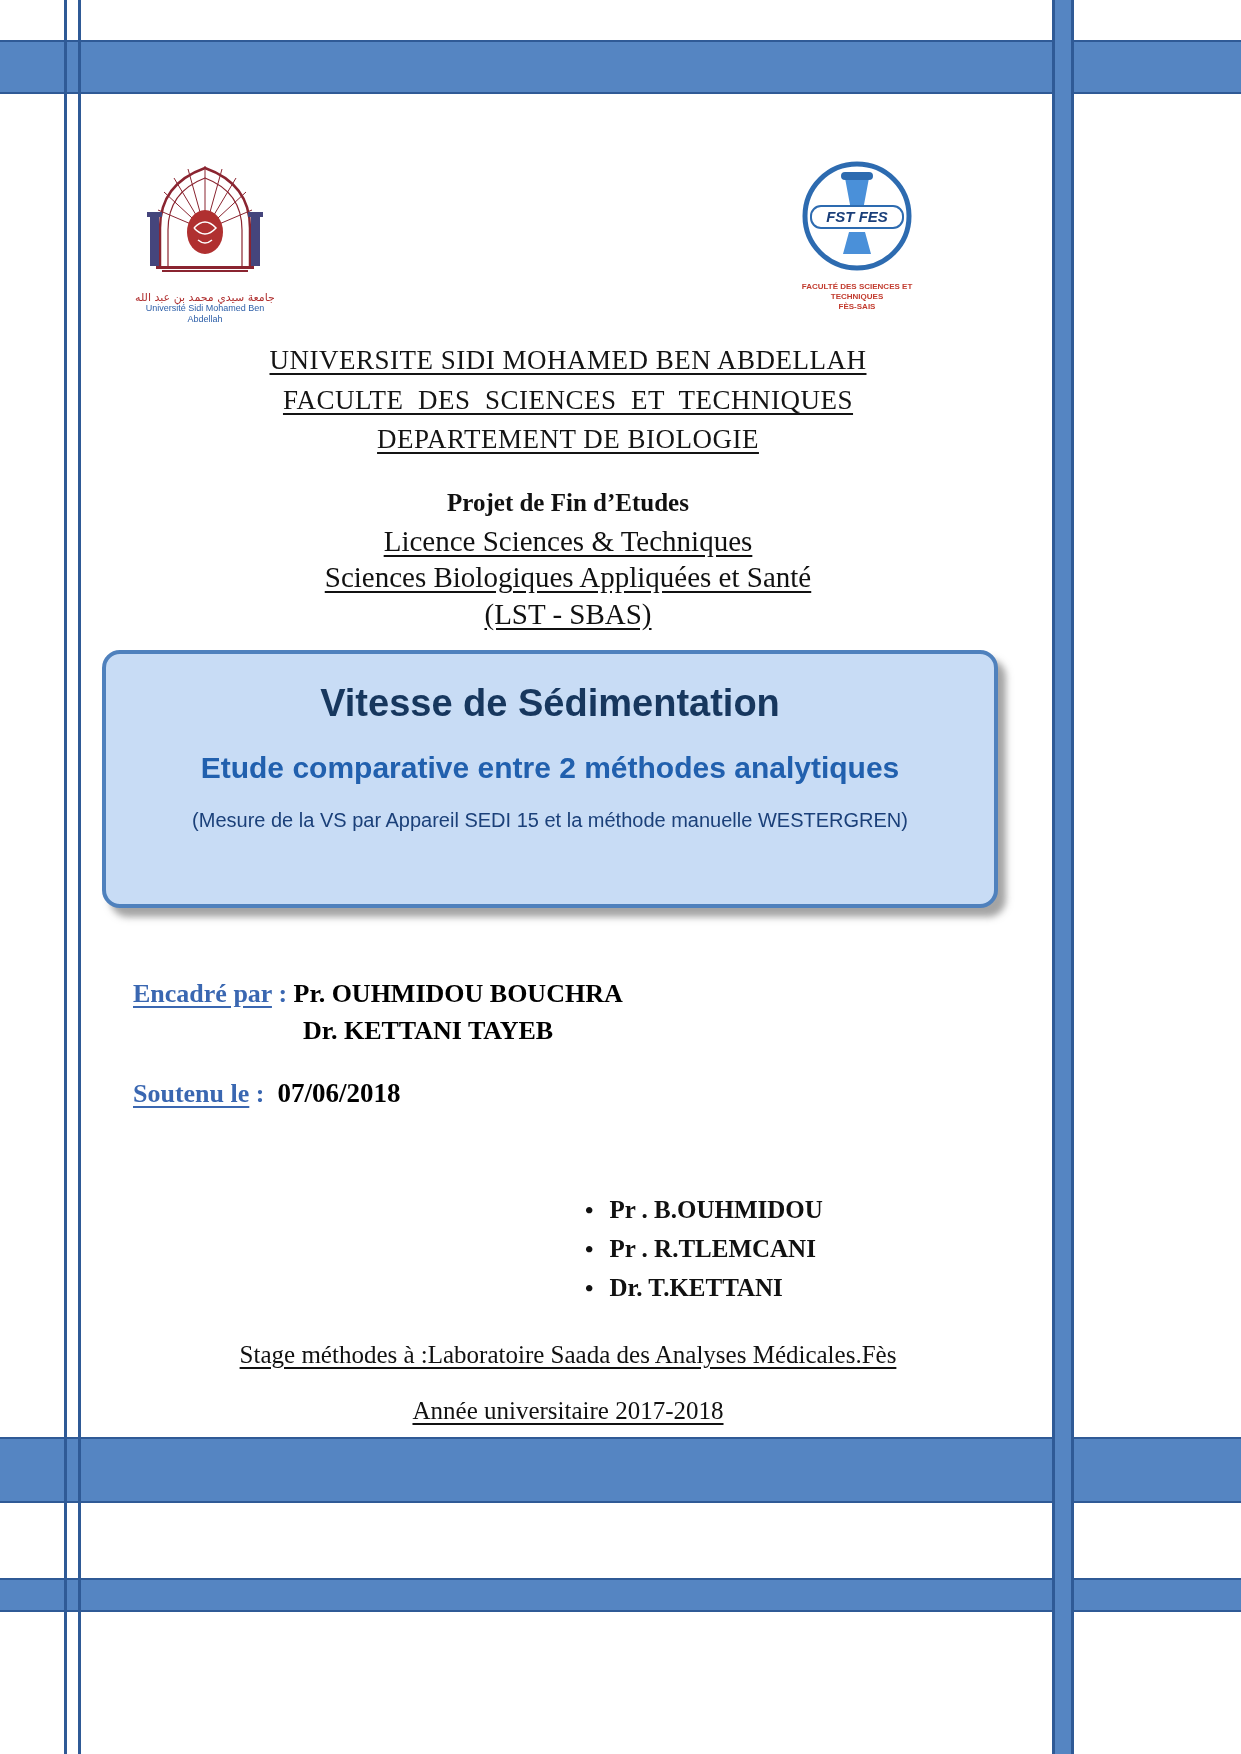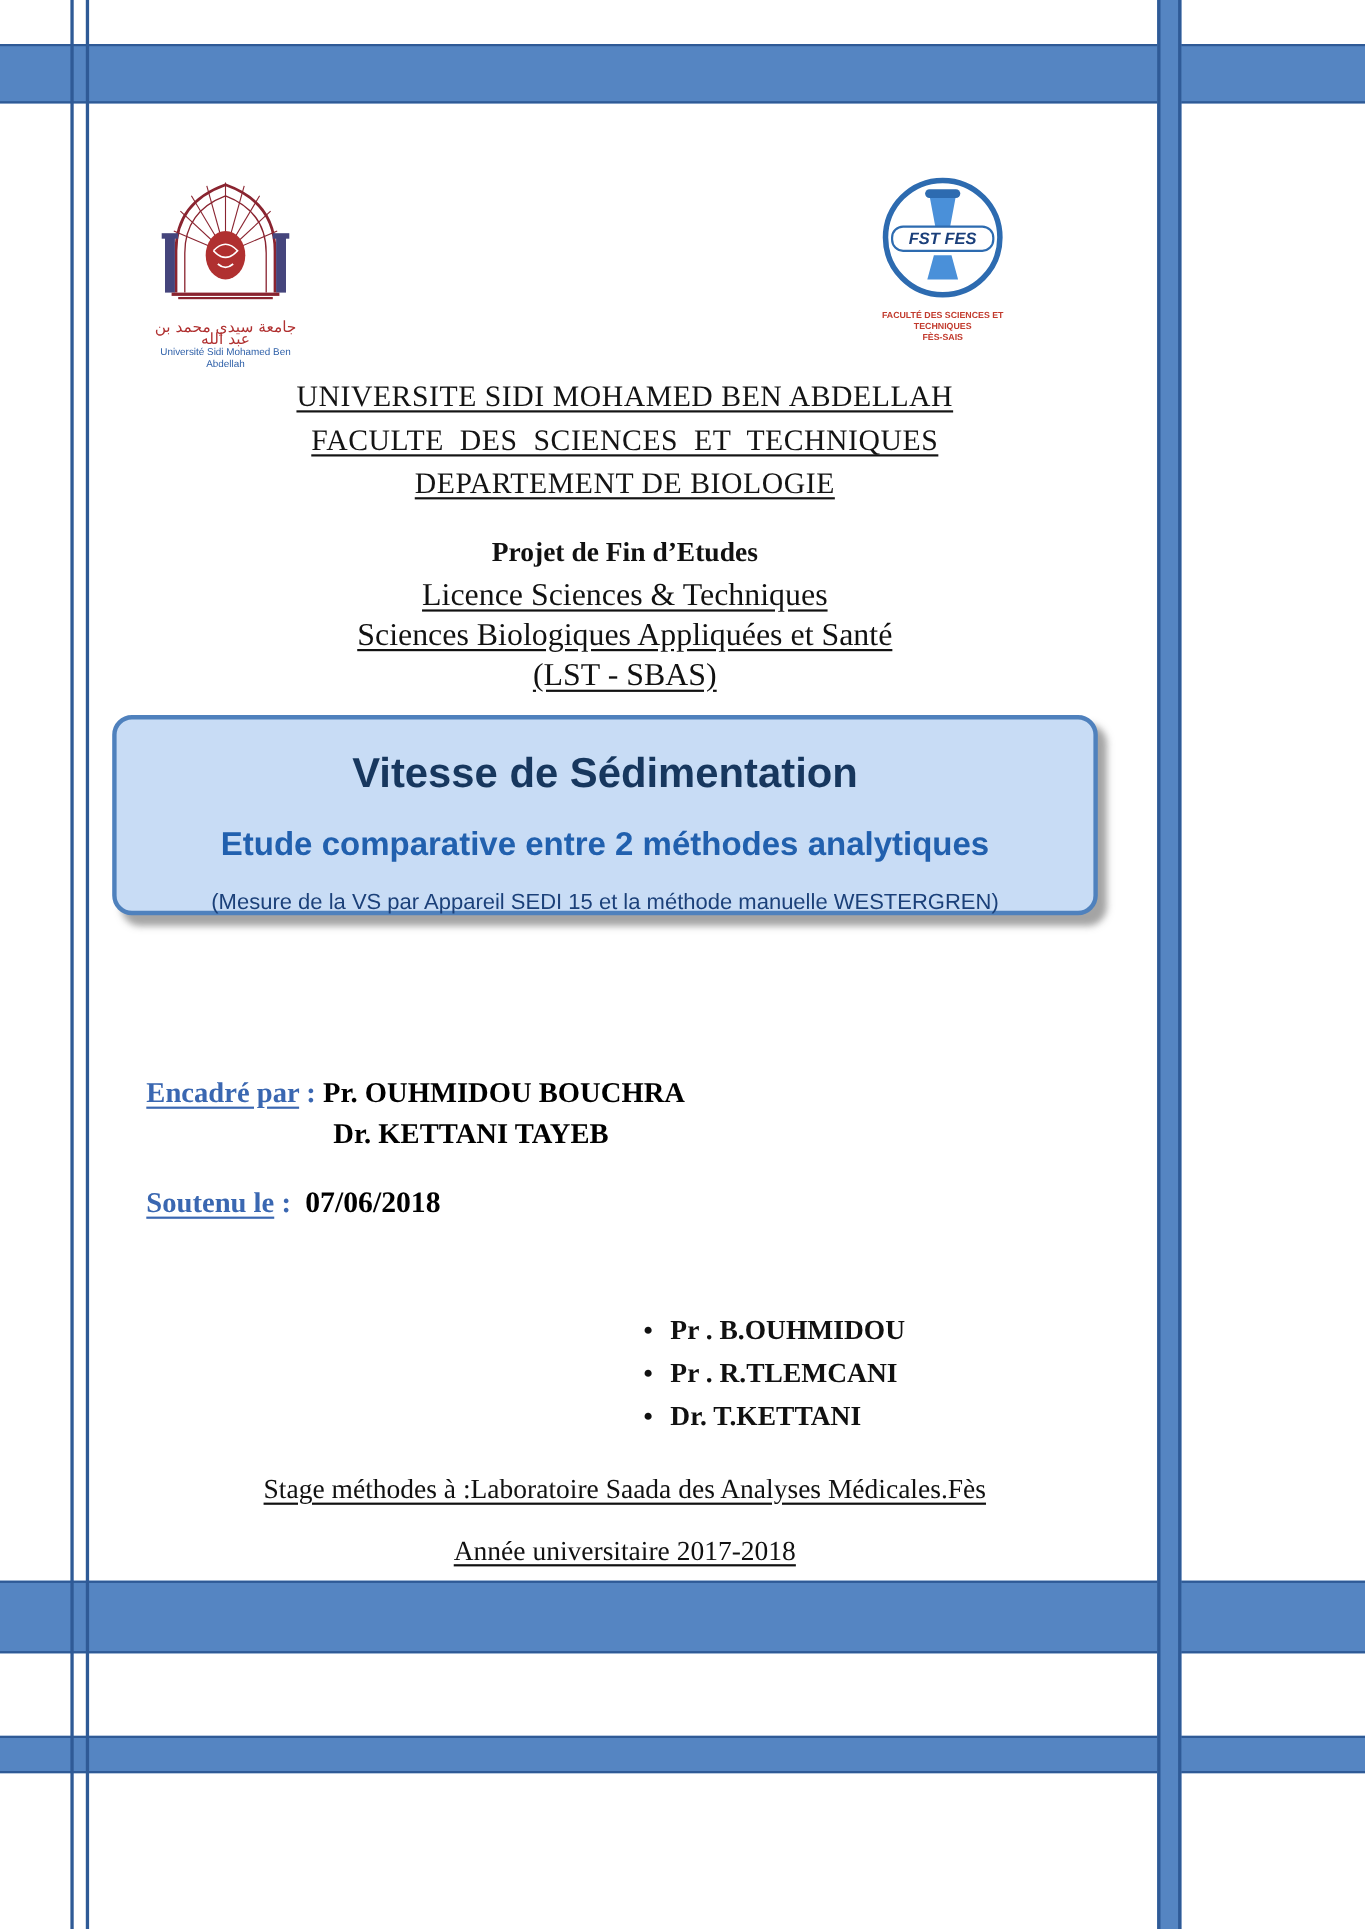--- a/index.html
+++ b/index.html
@@ -17,39 +17,39 @@
   .vl-inner{left:78px;}
   .vstrip{position:absolute;top:0;height:1754px;left:1052px;width:16px;background:#5585c2;
           border-left:3px solid #2f5a96;border-right:3px solid #2f5a96;}
 
   
   .center{position:absolute;left:80px;width:976px;text-align:center;}
   .prespace{white-space:pre-wrap;}
 
   
   .logo-left{position:absolute;left:130px;top:158px;width:150px;text-align:center;}
-  .logo-left .cap-ar{font-size:14px;color:#b03030;line-height:11px;font-family:"DejaVu Sans",sans-serif;}
+  .logo-left .cap-ar{font-size:11px;color:#b03030;line-height:11px;font-family:"DejaVu Sans",sans-serif;}
   .logo-left .cap-fr{font-size:9px;color:#2d5fa8;line-height:11px;font-family:"Liberation Sans",sans-serif;}
   .logo-right{position:absolute;left:782px;top:158px;width:150px;text-align:center;}
   .logo-right .cap1{margin-top:4px;font-size:8px;font-weight:bold;color:#c23b2e;line-height:10px;font-family:"Liberation Sans",sans-serif;}
   .logo-right .cap2{font-size:8px;font-weight:bold;color:#c23b2e;line-height:10px;font-family:"Liberation Sans",sans-serif;}
 
   
   .h-line{font-size:27px;text-decoration:underline;text-underline-offset:4px;letter-spacing:0.5px;color:#141414;}
   .hl1{top:345px;}
   .hl2{top:385px;}
   .hl3{top:424px;}
   .p-bold{top:489px;font-weight:bold;font-size:25px;}
   .p-under{font-size:29px;text-decoration:underline;text-underline-offset:4px;}
   .pu1{top:525px;}
   .pu2{top:561px;}
   .pu3{top:598px;}
 
   
-  .titlebox{position:absolute;left:102px;top:650px;width:896px;height:182px;
+  .titlebox{position:absolute;left:102px;top:650px;width:896px;height:258px;
             background:#c8dcf5;border:4px solid #4f81bd;border-radius:18px;
             box-shadow:8px 9px 7px rgba(90,90,90,0.55);
             text-align:center;font-family:"Liberation Sans",sans-serif;box-sizing:border-box;}
   .tb-title{margin-top:28px;font-size:38px;font-weight:bold;color:#17375e;}
   .tb-sub{margin-top:26px;font-size:30px;font-weight:bold;color:#2160ae;}
   .tb-detail{margin-top:24px;font-size:20px;font-weight:normal;color:#1b4079;}
 
   
   .credit{position:absolute;left:133px;font-weight:bold;white-space:nowrap;}
   .lbl{color:#3a67b1;text-decoration:underline;text-underline-offset:4px;font-size:26px;font-weight:bold;}

